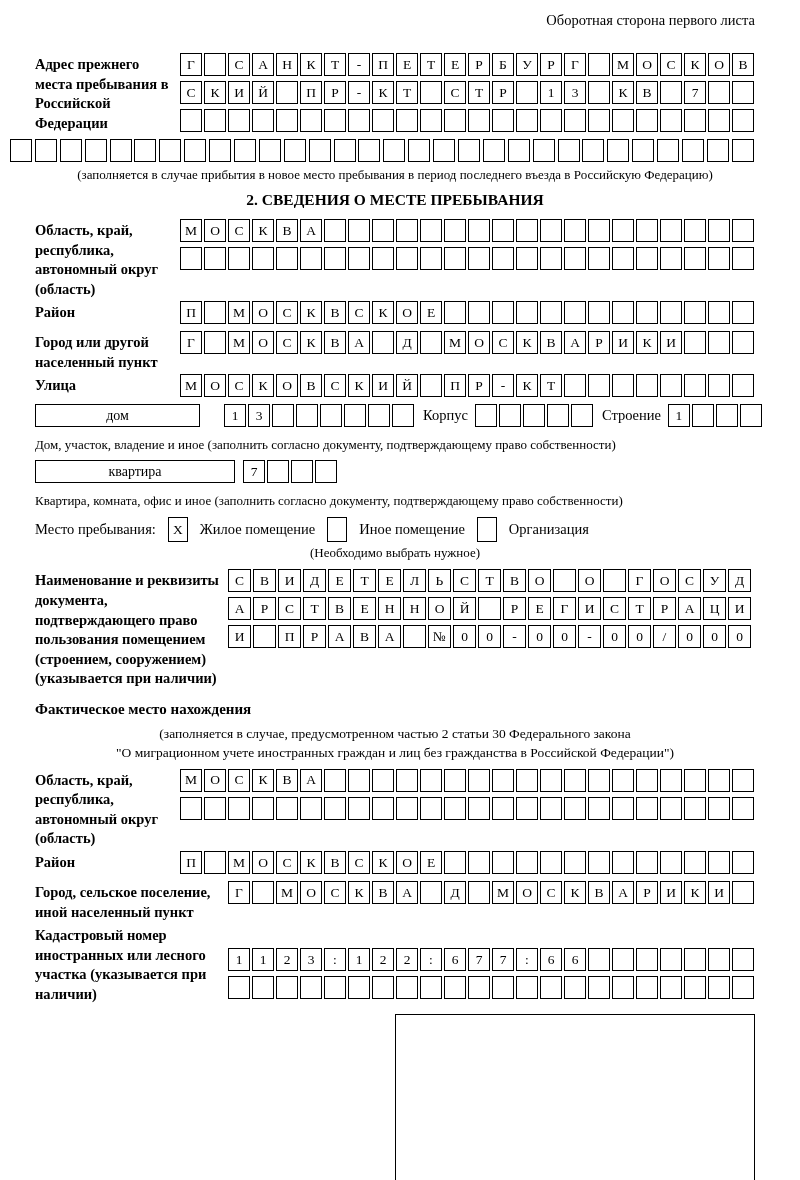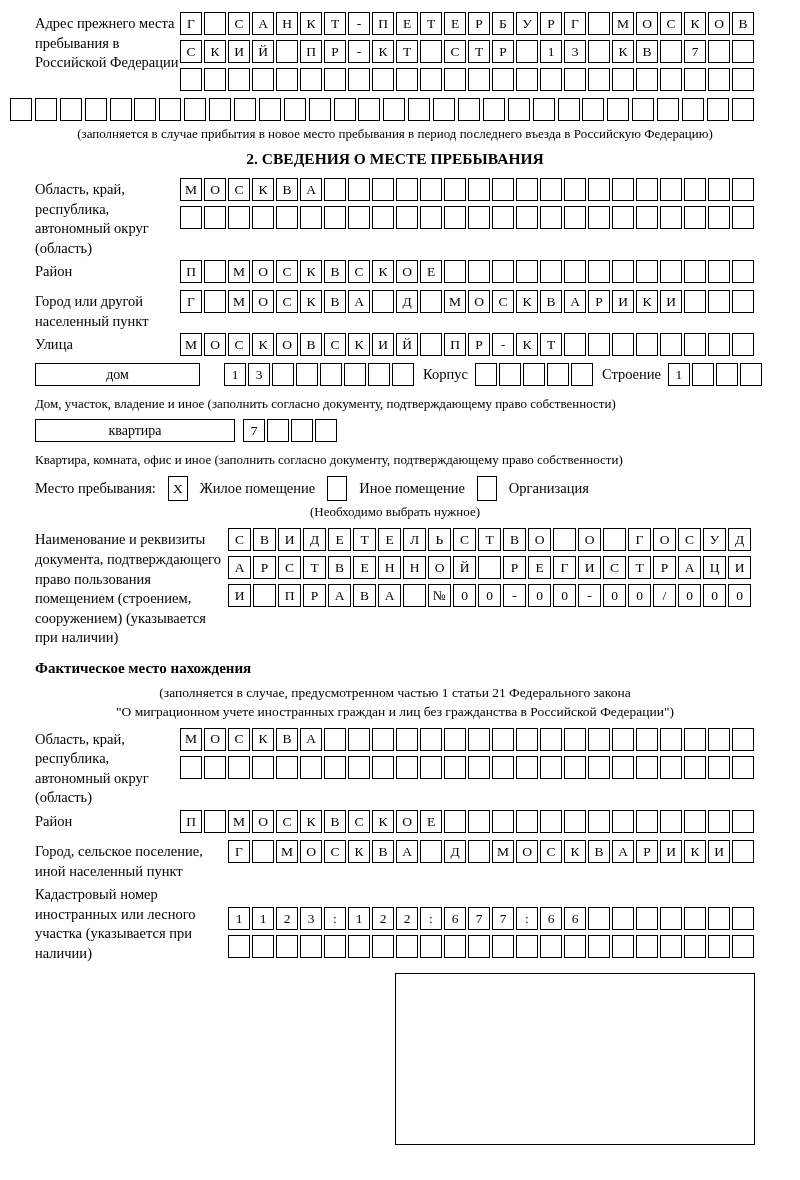--- a/index.html
+++ b/index.html
@@ -1,21 +1,21 @@
 <!DOCTYPE html>
 <html><head>
 <meta charset="utf-8">
 <style>
   html,body{margin:0;padding:0;background:#fff;}
   .page{position:relative;width:800px;height:1180px;box-sizing:border-box;
         padding:12px 45px 0 35px;overflow:hidden;background:#fff;color:#000;
         font-family:"Liberation Serif","DejaVu Serif",serif;}
   .header-note{text-align:right;font-size:14.5px;margin-bottom:24px;}
   .field{display:flex;margin-bottom:2px;}
-  .flabel{font-size:14.5px;line-height:1.35;flex-shrink:0;padding-top:2px;}
+  .flabel{font-size:14.5px;line-height:1.35;flex-shrink:0;padding-top:2px;font-weight:bold;}
   .w145{width:145px;}
   .w193{width:193px;}
   .rows{flex-grow:0;}
   .cells{display:flex;height:23px;margin-bottom:5px;}
   .cell{box-sizing:border-box;width:22px;height:23px;border:1.6px solid #000;
         margin-right:2px;display:flex;align-items:center;justify-content:center;
         font-size:13.5px;flex-shrink:0;}
   .cells-30{margin-left:-25px;}
   .cells-30 .cell{margin-right:2.9px;}
   .cells-21 .cell{width:23px;}
@@ -36,20 +36,21 @@
   .law-note{font-size:13.5px;text-align:center;margin:0 0 3px;}
   .mt22{margin-top:24px;}
   .stamp-box{box-sizing:border-box;width:360px;height:172px;border:1.6px solid #000;
         margin-left:360px;margin-top:10px;}
 </style>
 </head>
 <body>
 
 <div class="page">
 
+  <div class="header-note">Оборотная сторона первого листа</div>
 
   <div class="field">
     <div class="flabel w145">Адрес прежнего места пребывания в Российской Федерации</div>
     <div class="rows">
       <div class="cells">
           <span class="cell">Г</span>
           <span class="cell"></span>
           <span class="cell">С</span>
           <span class="cell">А</span>
           <span class="cell">Н</span>
@@ -432,21 +433,21 @@
           <span class="cell">0</span>
           <span class="cell">/</span>
           <span class="cell">0</span>
           <span class="cell">0</span>
           <span class="cell">0</span>
         </div>
     </div>
   </div>
 
   <div class="subtitle">Фактическое место нахождения</div>
-  <div class="law-note">(заполняется в случае, предусмотренном частью 1 статьи 21 Федерального закона</div>
+  <div class="law-note">(заполняется в случае, предусмотренном частью 2 статьи 30 Федерального закона</div>
   <div class="law-note" style="margin-bottom:8px">"О миграционном учете иностранных граждан и лиц без гражданства в Российской Федерации")</div>
 
   <div class="field">
     <div class="flabel w145">Область, край, республика, автономный округ (область)</div>
     <div class="rows">
       <div class="cells">
           <span class="cell">М</span>
           <span class="cell">О</span>
           <span class="cell">С</span>
           <span class="cell">К</span>

